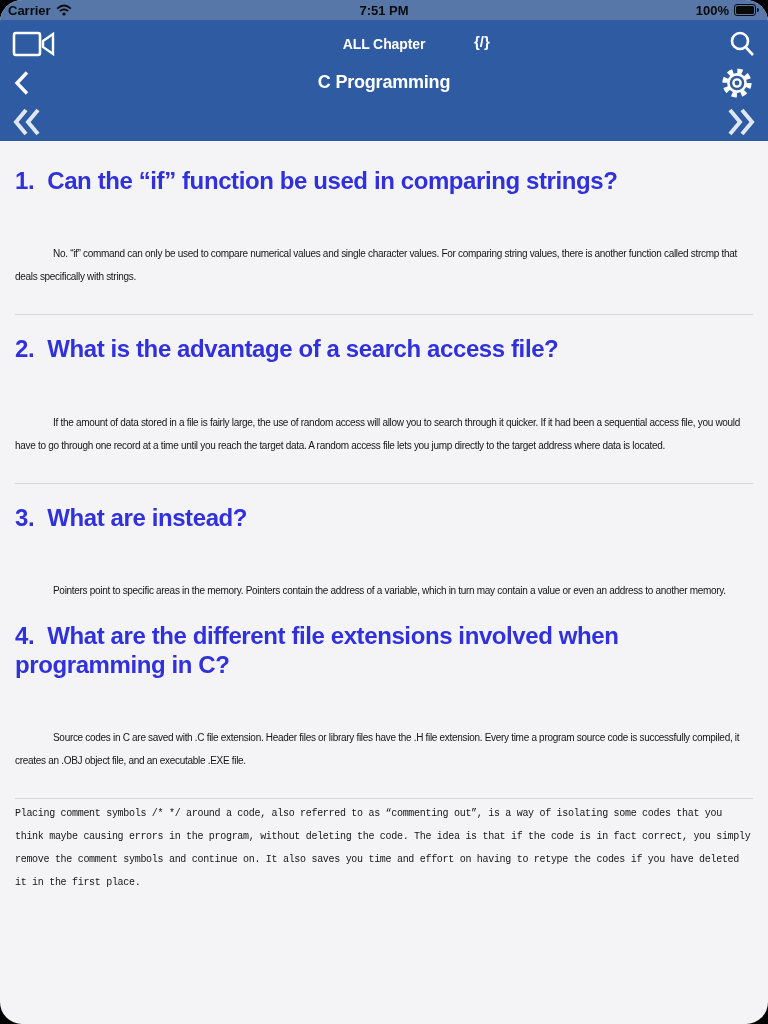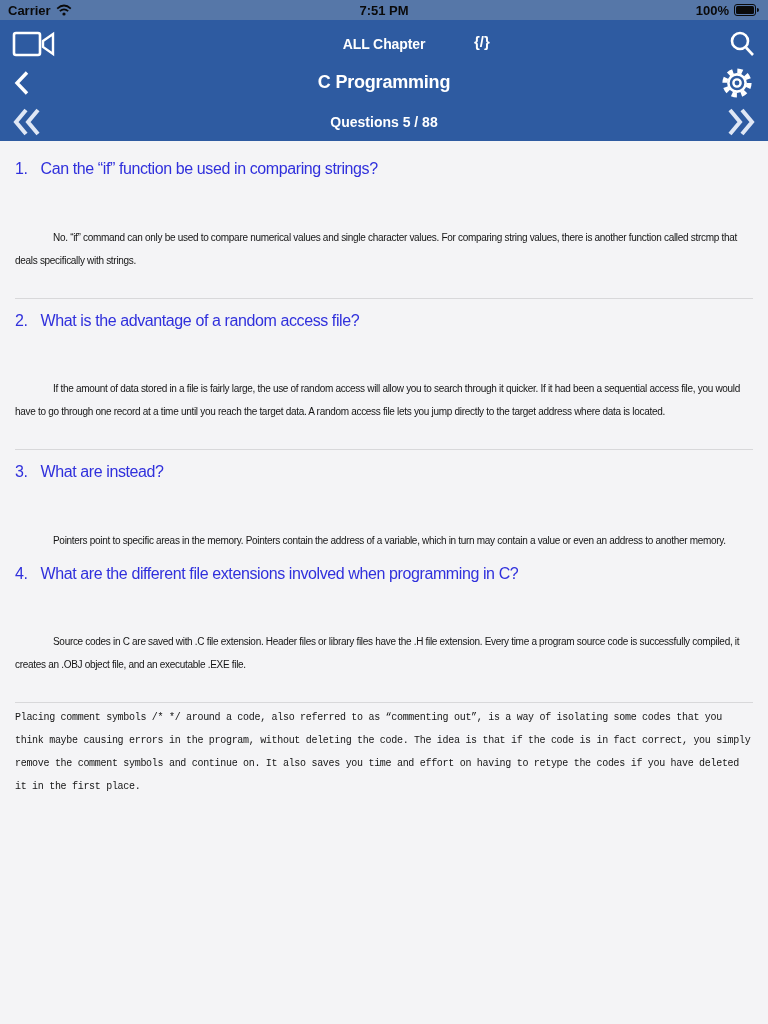--- a/index.html
+++ b/index.html
@@ -8,21 +8,21 @@
     --content-bg:#f4f4f6;
     --header-text:#ffffff;
     --question-color:#3030dc;
     --body-color:#151515;
     --divider-color:#d8d8da;
     --statusbar-text:#0a0a0a;
   }
   *{box-sizing:border-box;margin:0;padding:0;}
   html,body{width:768px;}
   body{font-family:"Liberation Sans",sans-serif;background:#000;}
-  .screen{width:768px;height:1024px;background:var(--content-bg);overflow:hidden;display:flex;flex-direction:column;}
+  .screen{width:768px;height:1024px;background:var(--content-bg);overflow:hidden;display:flex;flex-direction:column;border-radius:22px;}
 
   
   .status-bar{height:20px;background:var(--statusbar-bg);color:var(--statusbar-text);
     display:flex;align-items:center;justify-content:space-between;padding:0 8px;
     font-size:13px;font-weight:700;flex:0 0 auto;}
   .sb-left,.sb-right{display:flex;align-items:center;gap:5px;width:120px;}
   .sb-right{justify-content:flex-end;}
   .sb-center{flex:1;text-align:center;}
 
   
@@ -31,22 +31,22 @@
   .hrow .center{position:absolute;left:0;right:0;text-align:center;pointer-events:none;}
   .hbtn{background:none;border:none;color:var(--header-text);cursor:pointer;display:flex;align-items:center;justify-content:center;padding:2px;}
   .hbtn.right{margin-left:auto;}
   .app-title{font-size:18px;font-weight:700;letter-spacing:-0.2px;}
   .chapter-label{font-size:14px;font-weight:600;letter-spacing:-0.1px;pointer-events:auto;background:none;border:none;color:var(--header-text);cursor:pointer;}
   .code-symbol{position:absolute;left:474px;top:9px;font-size:15px;font-weight:600;background:none;border:none;color:var(--header-text);cursor:pointer;}
   .questions-counter{font-size:14px;font-weight:600;}
 
   
   .content{flex:1;overflow:hidden;padding:6px 15px 0;}
-  .question{color:var(--question-color);font-size:16px;font-weight:400;line-height:1.22;
-    letter-spacing:-0.4px;margin-top:12px;}
+  .question{color:var(--question-color);font-size:24px;font-weight:700;line-height:1.22;
+    letter-spacing:-0.4px;margin-top:19px;}
   .qnum{display:inline-block;margin-right:13px;}
   .answer{color:var(--body-color);font-size:10px;line-height:23px;letter-spacing:-0.3px;}
   .answer.indented{margin-top:47px;text-indent:38px;}
   .answer.flush{margin-top:3px;text-indent:0;font-family:Liberation Mono, monospace;}
   hr.divider{border:0;border-top:1px solid var(--divider-color);margin-top:26px;}
 </style>
 </head>
 <body>
 
 <div class="screen">
@@ -108,41 +108,40 @@
       </button>
     </div>
 
     <div class="hrow">
       <button class="hbtn">
         <svg width="32" height="30" viewBox="0 0 32 30">
           <path d="M14 3 L4 15 L14 27" fill="none" stroke="#dfe7f5" stroke-width="4"></path>
           <path d="M26 3 L16 15 L26 27" fill="none" stroke="#dfe7f5" stroke-width="4"></path>
         </svg>
       </button>
-      <div class="center questions-counter">Questions 5 / 88</div>
       <button class="hbtn right">
         <svg width="32" height="30" viewBox="0 0 32 30">
           <path d="M6 3 L16 15 L6 27" fill="none" stroke="#dfe7f5" stroke-width="4"></path>
           <path d="M18 3 L28 15 L18 27" fill="none" stroke="#dfe7f5" stroke-width="4"></path>
         </svg>
       </button>
     </div>
 
   </header>
 
   <main class="content">
 
     <section>
       <h2 class="question"><span class="qnum">1.</span><span>Can the “if” function be used in comparing strings?</span></h2>
       <p class="answer indented">No. “if” command can only be used to compare numerical values and single character values. For comparing string values, there is another function called strcmp that deals specifically with strings.</p>
     </section>
     <hr class="divider">
 
     <section>
-      <h2 class="question"><span class="qnum">2.</span><span>What is the advantage of a random access file?</span></h2>
+      <h2 class="question"><span class="qnum">2.</span><span>What is the advantage of a search access file?</span></h2>
       <p class="answer indented">If the amount of data stored in a file is fairly large, the use of random access will allow you to search through it quicker. If it had been a sequential access file, you would have to go through one record at a time until you reach the target data. A random access file lets you jump directly to the target address where data is located.</p>
     </section>
     <hr class="divider">
 
     <section>
       <h2 class="question"><span class="qnum">3.</span><span>What are instead?</span></h2>
       <p class="answer indented">Pointers point to specific areas in the memory. Pointers contain the address of a variable, which in turn may contain a value or even an address to another memory.</p>
     </section>
 
     <section>

